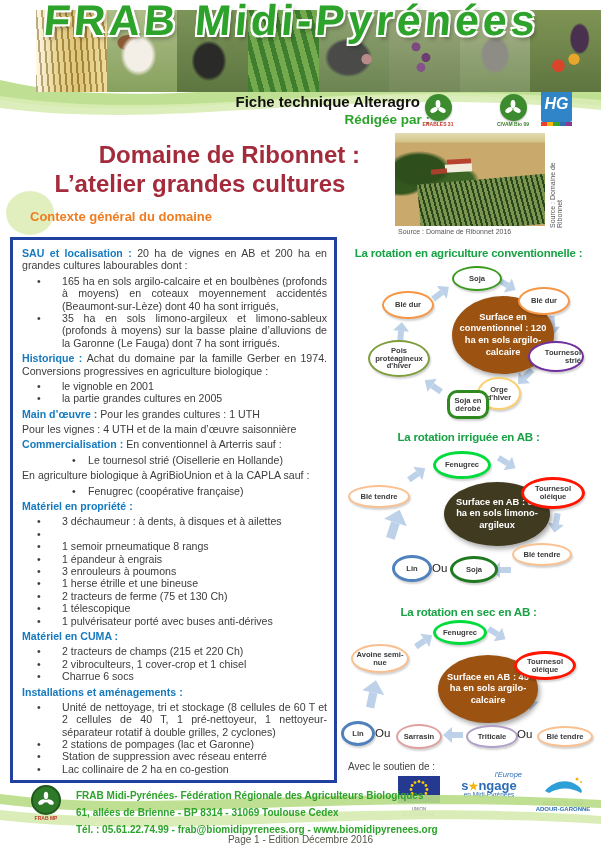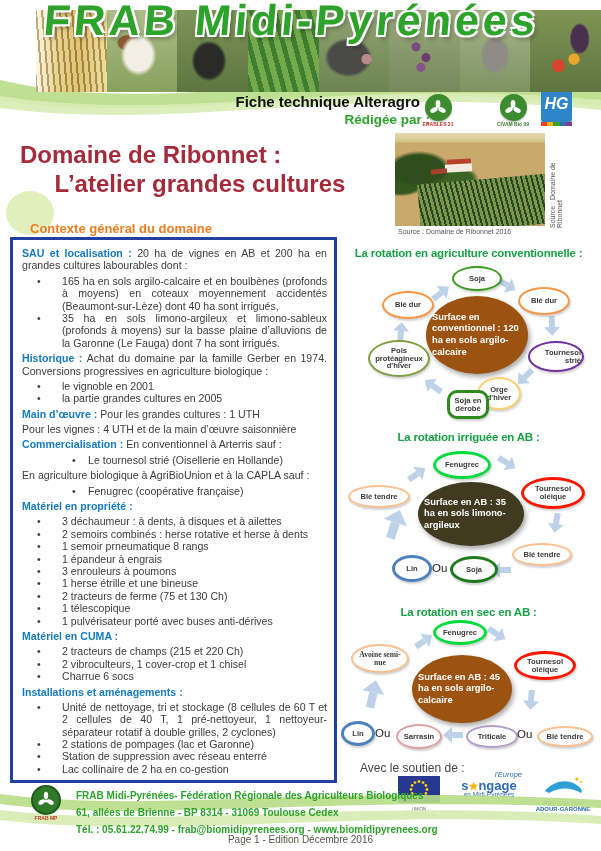--- a/index.html
+++ b/index.html
@@ -25,24 +25,24 @@
   .ficheTitle{position:absolute;left:150px;top:93px;width:270px;text-align:right;font-size:15px;font-weight:bold;color:#111;}
   .redigee{position:absolute;left:290px;top:112px;width:140px;text-align:right;font-size:13.5px;font-weight:bold;color:#2da32b;}
   .logoGroup{position:absolute;width:46px;text-align:center;}
   .logoCircle{width:27px;height:27px;border-radius:50%;background:#3c8c2f;margin:0 auto;display:flex;align-items:center;justify-content:center;box-shadow:0 1px 2px rgba(0,0,0,.3);}
   .logoCap{font-size:5px;font-weight:bold;color:#c23a2a;margin-top:1px;line-height:1.1;}
   .hg{position:absolute;left:541px;top:86px;width:31px;height:36px;background:#2f85c8;color:#fff;
       display:flex;align-items:center;justify-content:center;font-size:16px;font-weight:bold;font-style:italic;border-radius:2px;}
   .hgBar{position:absolute;left:541px;top:122px;width:31px;height:4px;background:linear-gradient(90deg,#e8402a 0 20%,#f6b40e 20% 40%,#3aa32a 40% 60%,#2f6db5 60% 80%,#8a3a8a 80% 100%);}
 
   
-  .title1{position:absolute;left:20px;top:141px;width:340px;text-align:left;font-size:24px;font-weight:bold;color:#a32b3c;}
+  .title1{position:absolute;left:20px;top:141px;width:340px;text-align:right;font-size:24px;font-weight:bold;color:#a32b3c;}
   .title2{position:absolute;left:20px;top:170px;width:360px;text-align:center;font-size:24px;font-weight:bold;color:#a32b3c;}
   .greenDot{position:absolute;left:6px;top:191px;width:48px;height:44px;border-radius:50%;background:#dcecb4;opacity:.85;}
-  .subtitle{position:absolute;left:30px;top:221px;font-size:13px;font-weight:bold;color:#f07c20;z-index:2;}
+  .subtitle{position:absolute;left:30px;top:209px;font-size:13px;font-weight:bold;color:#f07c20;z-index:2;}
 
   
   .photo{position:absolute;left:395px;top:133px;width:150px;height:93px;overflow:hidden;
          background:linear-gradient(180deg,#e3dcb4 0,#d3c488 9px,#caa96c 10px);}
   .trees{position:absolute;left:-14px;top:6px;width:100px;height:58px;
          background:radial-gradient(ellipse 46px 26px at 38% 52%,#2e4f1b 0 55%,rgba(0,0,0,0) 70%),
                     radial-gradient(ellipse 40px 22px at 70% 70%,#3c6424 0 55%,rgba(0,0,0,0) 70%),
                     radial-gradient(ellipse 36px 20px at 20% 75%,#33571f 0 55%,rgba(0,0,0,0) 70%);}
   .roof{position:absolute;left:52px;top:26px;width:24px;height:6px;background:#b8412f;transform:rotate(-3deg);}
   .house{position:absolute;left:50px;top:31px;width:27px;height:8px;background:#f1ecdd;transform:rotate(-3deg);}
@@ -61,34 +61,34 @@
   .lbl{color:#167ac0;font-weight:bold;}
   .li{display:flex;}
   .dot{flex:0 0 40px;padding-left:15px;box-sizing:border-box;}
   .li.ind .dot{flex:0 0 66px;padding-left:50px;}
   .litx{flex:1;text-align:justify;}
 
   
   .diagTitle{position:absolute;left:336px;width:265px;text-align:center;font-size:11.5px;letter-spacing:-.2px;
              font-weight:bold;color:#18a245;white-space:nowrap;}
   .centerNode{position:absolute;border-radius:50%;color:#fff;font-weight:bold;font-size:9.3px;line-height:1.25;
-              display:flex;align-items:center;justify-content:center;padding:6px;box-sizing:border-box;
-              box-shadow:2px 3px 5px rgba(0,0,0,.35);}
+              display:flex;align-items:center;justify-content:center;text-align:center;padding:6px;box-sizing:border-box;
+              box-shadow:2px 3px 5px rgba(0,0,0,.35);margin-left:26px;}
   .node{position:absolute;background:#fff;border-style:solid;border-radius:50%;box-sizing:border-box;
         display:flex;align-items:center;justify-content:center;text-align:center;
         font-weight:bold;font-size:7.6px;line-height:1.05;color:#3a3a3a;padding:1px;
         box-shadow:1px 2px 2px rgba(0,0,0,.18);}
   .ouTxt{position:absolute;font-size:11.5px;color:#222;}
   .arrow{position:absolute;width:22px;height:16px;transform-origin:center;}
   .abody{position:absolute;left:1px;top:5px;width:11px;height:6px;background:#bdd1e8;}
   .ahead{position:absolute;left:12px;top:0;width:0;height:0;border-top:8px solid transparent;
          border-bottom:8px solid transparent;border-left:9px solid #bdd1e8;}
 
   
-  .support{position:absolute;left:360px;top:761px;font-size:12px;color:#444;}
+  .support{position:absolute;left:348px;top:761px;font-size:10px;color:#444;}
   .euflag{position:absolute;left:397px;top:776px;width:44px;text-align:center;}
   .euCap{font-size:4.5px;color:#666;line-height:1.2;}
   .sengage{position:absolute;left:450px;top:771px;width:78px;text-align:center;color:#2d6db5;line-height:1;}
   .sgl1{font-size:7.5px;font-style:italic;text-align:right;padding-right:6px;}
   .sgl2{font-size:13px;font-weight:bold;}
   .star{color:#f6b40e;font-size:11px;}
   .sgl3{font-size:6.5px;}
   .adour{position:absolute;left:531px;top:775px;width:64px;text-align:center;}
   .adl1{font-size:4.5px;color:#777;}
   .adl2{font-size:6px;font-weight:bold;color:#2d6db5;}
@@ -197,21 +197,20 @@
           <span class="dot">•</span>
           <span class="litx">Fenugrec (coopérative française)</span>
         </div>
         <div class="p"><span class="lbl">Matériel en propriété : </span></div>
         <div class="li">
           <span class="dot">•</span>
           <span class="litx">3 déchaumeur : à dents, à disques et à ailettes</span>
         </div>
         <div class="li">
           <span class="dot">•</span>
-          <span class="litx">2 semoirs combinés : herse rotative et herse à dents</span>
         </div>
         <div class="li">
           <span class="dot">•</span>
           <span class="litx">1 semoir prneumatique 8 rangs</span>
         </div>
         <div class="li">
           <span class="dot">•</span>
           <span class="litx">1 épandeur à engrais</span>
         </div>
         <div class="li">
@@ -351,21 +350,21 @@
         <span class="abody"></span>
         <span class="ahead"></span>
       </div>
       <div class="centerNode" style="left: 412px; top: 655px; width: 100px; height: 68px; background: rgb(156, 83, 18);">Surface en AB : 45 ha en sols argilo-calcaire</div>
       <div class="node" style="left: 433px; top: 620px; width: 54px; height: 25px; border-color: rgb(0, 220, 60); border-width: 3px;">Fenugrec</div>
       <div class="node" style="left: 514px; top: 651px; width: 62px; height: 29px; border-color: rgb(255, 21, 0); border-width: 3px;">Tournesol oléique</div>
       <div class="node" style="left: 537px; top: 726px; width: 56px; height: 21px; border-color: rgb(250, 192, 144); border-width: 2px;">Blé tendre</div>
       <div class="node" style="left: 466px; top: 725px; width: 52px; height: 23px; border-color: rgb(177, 160, 199); border-width: 2px;">Triticale</div>
       <div class="node" style="left: 396px; top: 724px; width: 46px; height: 25px; border-color: rgb(224, 160, 160); border-width: 2px;">Sarrasin</div>
       <div class="node" style="left: 341px; top: 721px; width: 34px; height: 25px; border-color: rgb(79, 129, 189); border-width: 3px;">Lin</div>
-      <div class="node" style="left: 351px; top: 644px; width: 58px; height: 29px; border-color: rgb(250, 192, 144); border-width: 2px; font-family: Liberation Serif, serif;">Avoine semi-nue</div>
+      <div class="node" style="left: 351px; top: 644px; width: 58px; height: 29px; border-color: rgb(250, 192, 144); border-width: 2px;">Avoine semi-nue</div>
       <div class="ouTxt" style="left: 517px; top: 728px;">Ou</div>
       <div class="ouTxt" style="left: 375px; top: 727px;">Ou</div>
     </div>
 
   <div class="support">Avec le soutien de :</div>
   <div class="euflag">
     <svg width="42" height="27">
       <rect width="42" height="27" fill="#24398f"></rect>
       <g fill="#ffcc00">
         <circle cx="29" cy="13.5" r="1.4"></circle>

